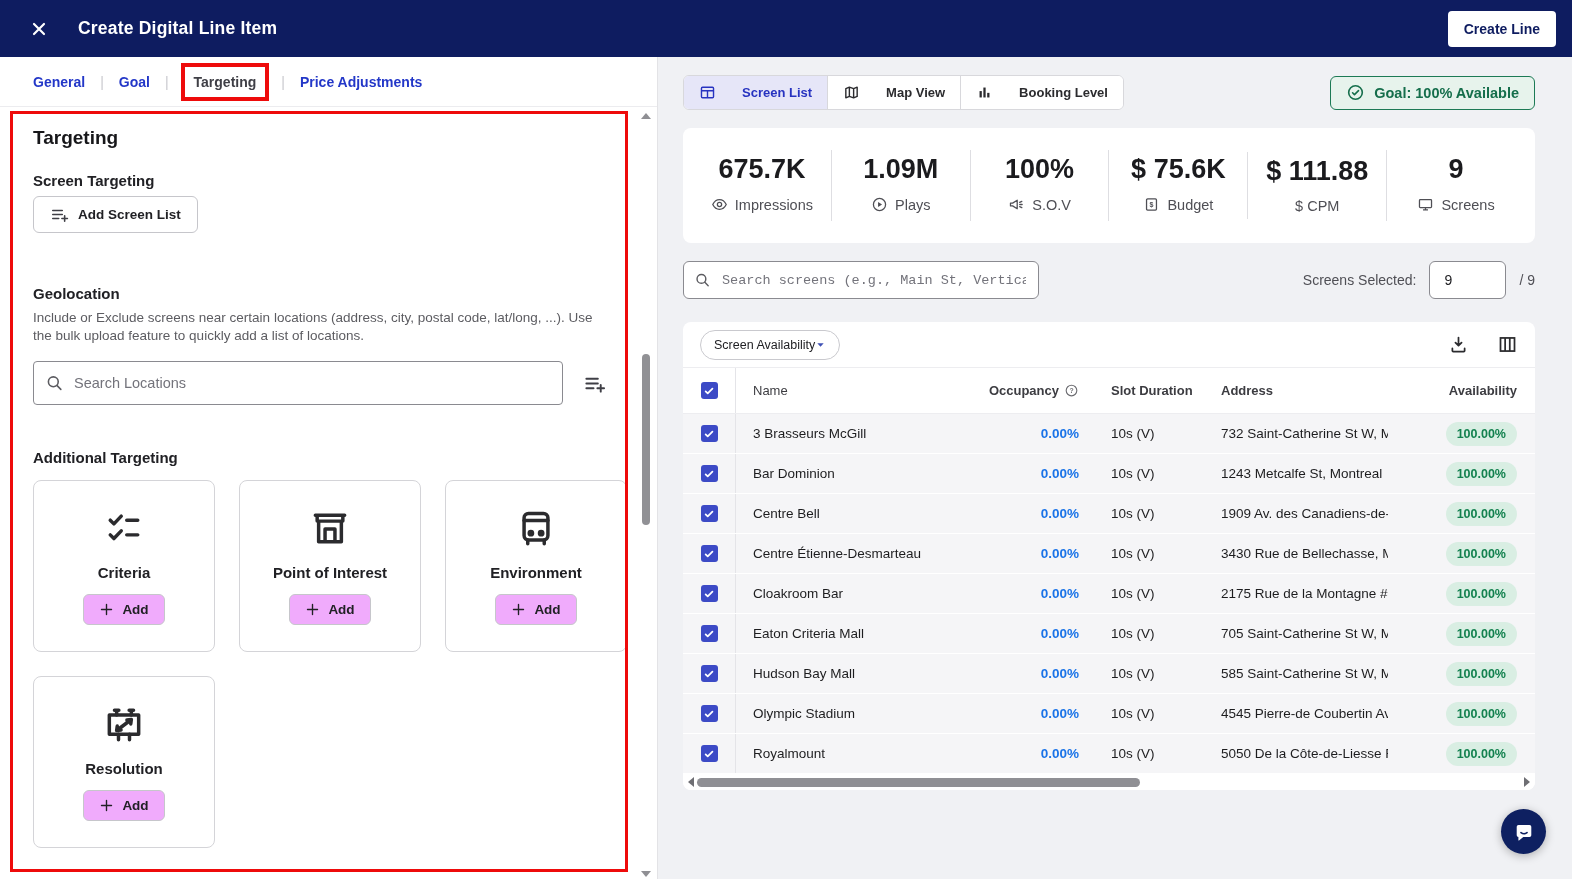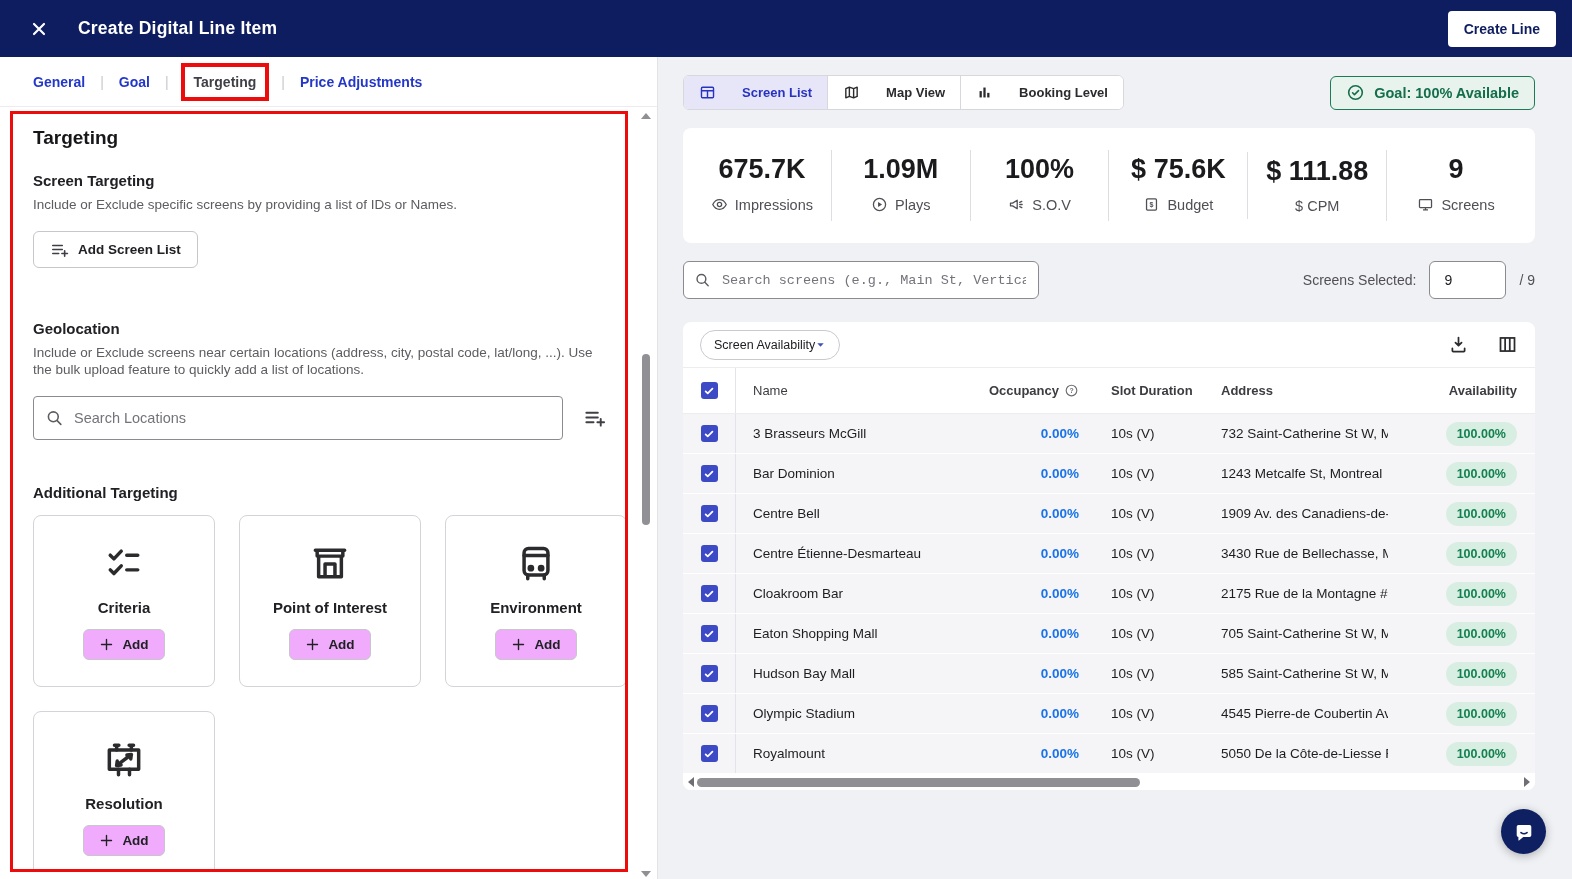--- a/index.html
+++ b/index.html
@@ -126,21 +126,20 @@
         <span class="tab-sep">|</span>
         <span class="form-tab current">Targeting</span>
         <span class="tab-sep">|</span>
         <span class="form-tab">Price Adjustments</span>
       </nav>
 
       <div class="red-box">
         <h2 class="lp-heading">Targeting</h2>
 
         <h3 class="lp-subheading">Screen Targeting</h3>
-        <p class="lp-desc">Include or Exclude specific screens by providing a list of IDs or Names.</p>
         <button class="add-screen-list-btn">
           <svg width="19" height="19" viewBox="0 0 24 24" fill="none" stroke="#3f3f46" stroke-width="2" stroke-linecap="round">
               <path d="M3.5 7h12 M3.5 12h12 M3.5 17h7.5 M18.5 13.5v7 M15 17h7"></path>
             </svg>
           <span>Add Screen List</span>
         </button>
 
         <div class="geo-section">
           <h3 class="lp-subheading">Geolocation</h3>
           <p class="lp-desc">Include or Exclude screens near certain locations (address, city, postal code, lat/long, ...). Use the bulk upload feature to quickly add a list of locations.</p>
@@ -480,21 +479,21 @@
   </div>
 
   <div class="trow">
     <div class="col-check">
       <span class="checkbox">
         <svg width="12" height="12" viewBox="0 0 16 16" fill="none" stroke="#fff" stroke-width="2.3" stroke-linecap="round" stroke-linejoin="round">
                     <path d="M3.5 8.4 l2.8 2.8 L12.6 4.8"></path>
                   </svg>
       </span>
     </div>
-    <div class="col-name">Eaton Shopping Mall</div>
+    <div class="col-name">Eaton Criteria Mall</div>
     <div class="col-occ">0.00%</div>
     <div class="col-slot">10s (V)</div>
     <div class="col-addr">705 Saint-Catherine St W, Mo...</div>
     <div class="col-avail">
                 <span class="avail-pill">100.00%</span>
               </div>
   </div>
 
   <div class="trow">
     <div class="col-check">

